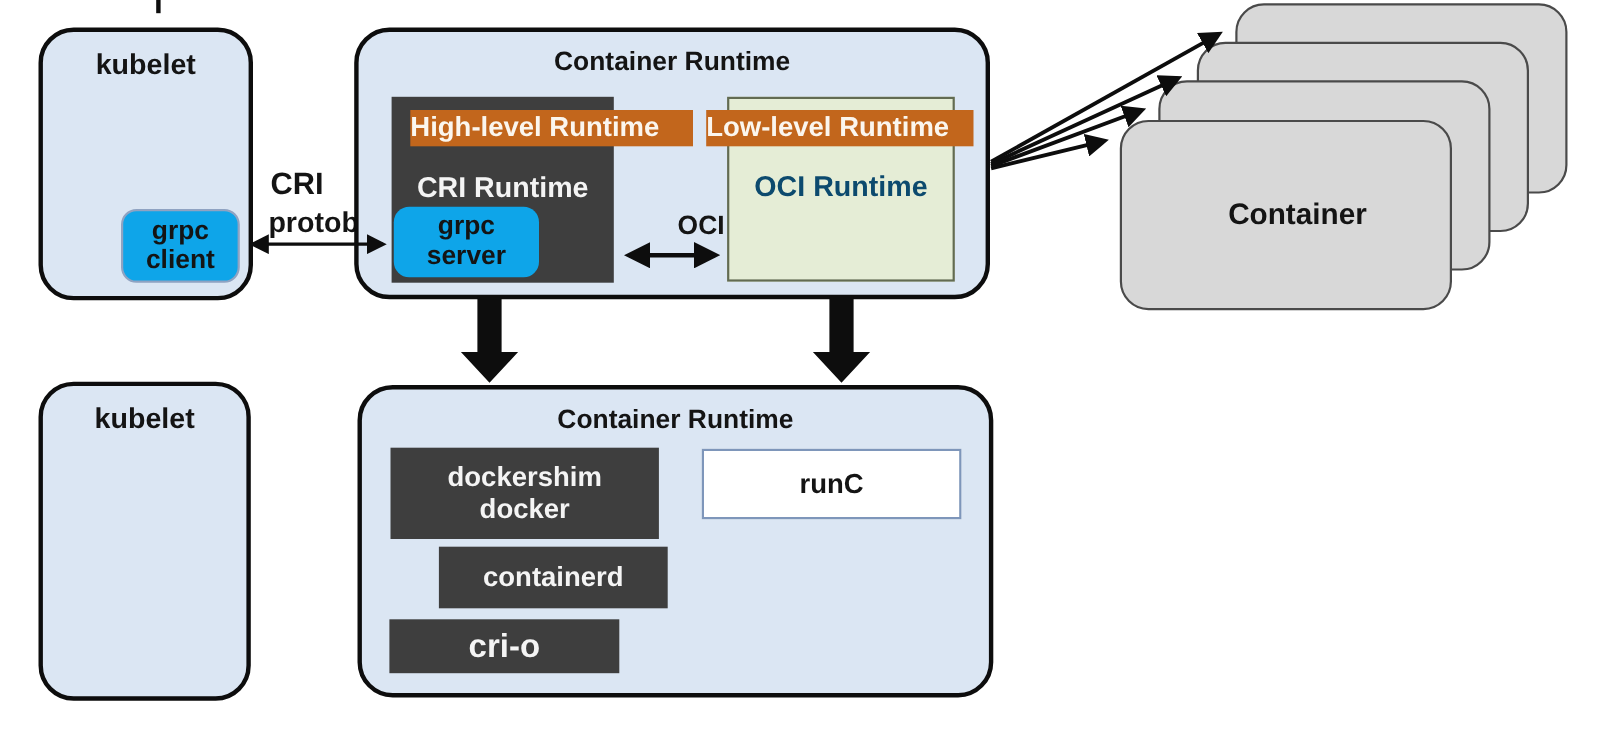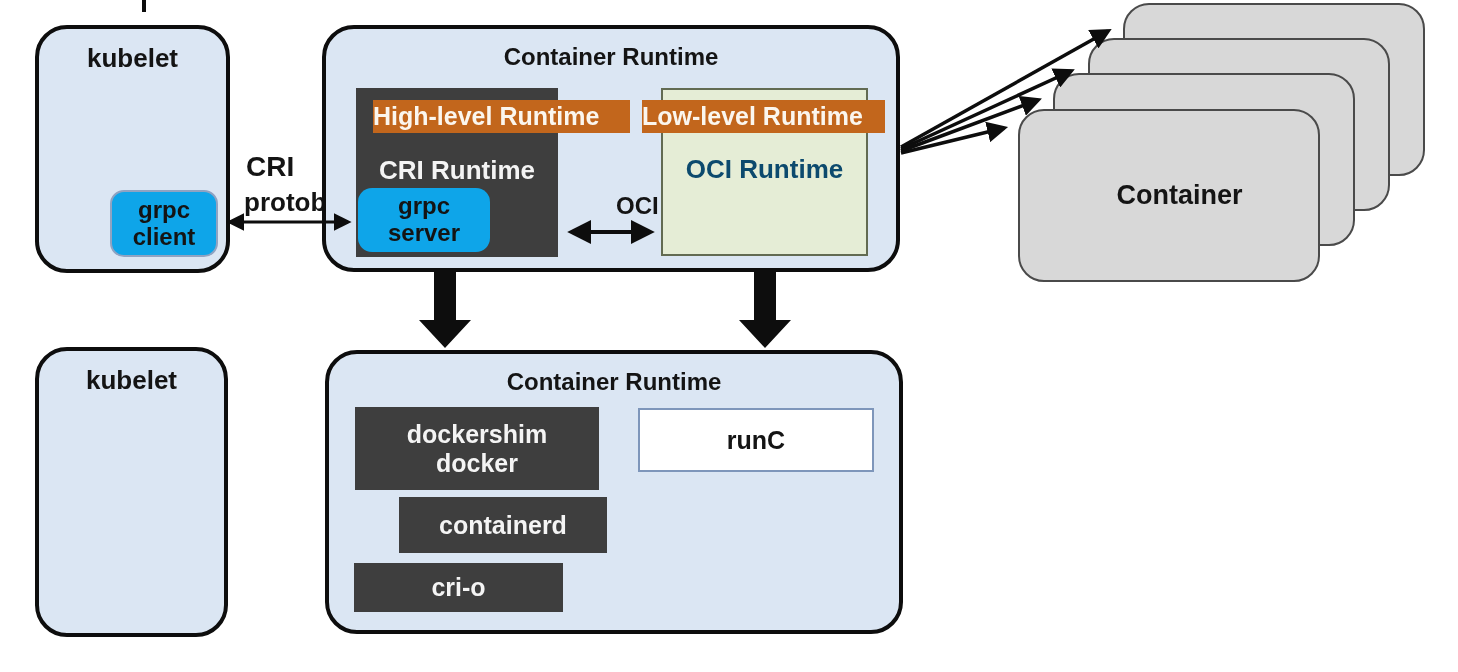--- a/index.html
+++ b/index.html
@@ -116,21 +116,21 @@
     <div class="box-title">Container Runtime</div>
   </div>
   <div class="abs dark-box" style="left:355px;top:407px;width:244px;height:83px;display:flex;align-items:center;justify-content:center;">
     <span style="color:#f4f4f4;font-weight:700;font-size:25px;text-align:center;white-space:pre-line;line-height:1.15;">dockershim
 docker</span>
   </div>
   <div class="abs dark-box" style="left:355px;top:497px;width:208px;height:56px;display:flex;align-items:center;justify-content:center;margin-left:44px;">
     <span style="color:#f4f4f4;font-weight:700;font-size:25px;">containerd</span>
   </div>
   <div class="abs dark-box" style="left:354px;top:563px;width:209px;height:49px;display:flex;align-items:center;justify-content:center;">
-    <span style="color:#f4f4f4;font-weight:700;font-size:25px;">cri-o</span>
+    <span style="color:#f4f4f4;font-weight:700;font-size:30px;">cri-o</span>
   </div>
   <div class="abs white-item" style="left:638px;top:408px;width:236px;height:64px;">
     <span>runC</span>
   </div>
 
   <svg id="arrows" width="1458" height="672" viewBox="0 0 1458 672">
     <defs>
       <marker id="ah" viewBox="0 0 10 10" refX="8" refY="5" markerWidth="6" markerHeight="6" orient="auto-start-reverse">
         <path d="M0,0 L10,5 L0,10 z" fill="#0d0d0d"></path>
       </marker>

